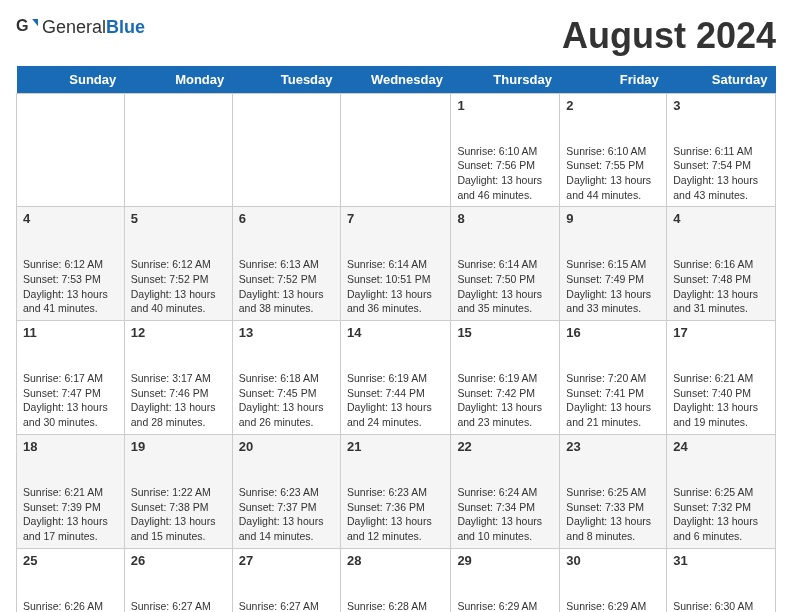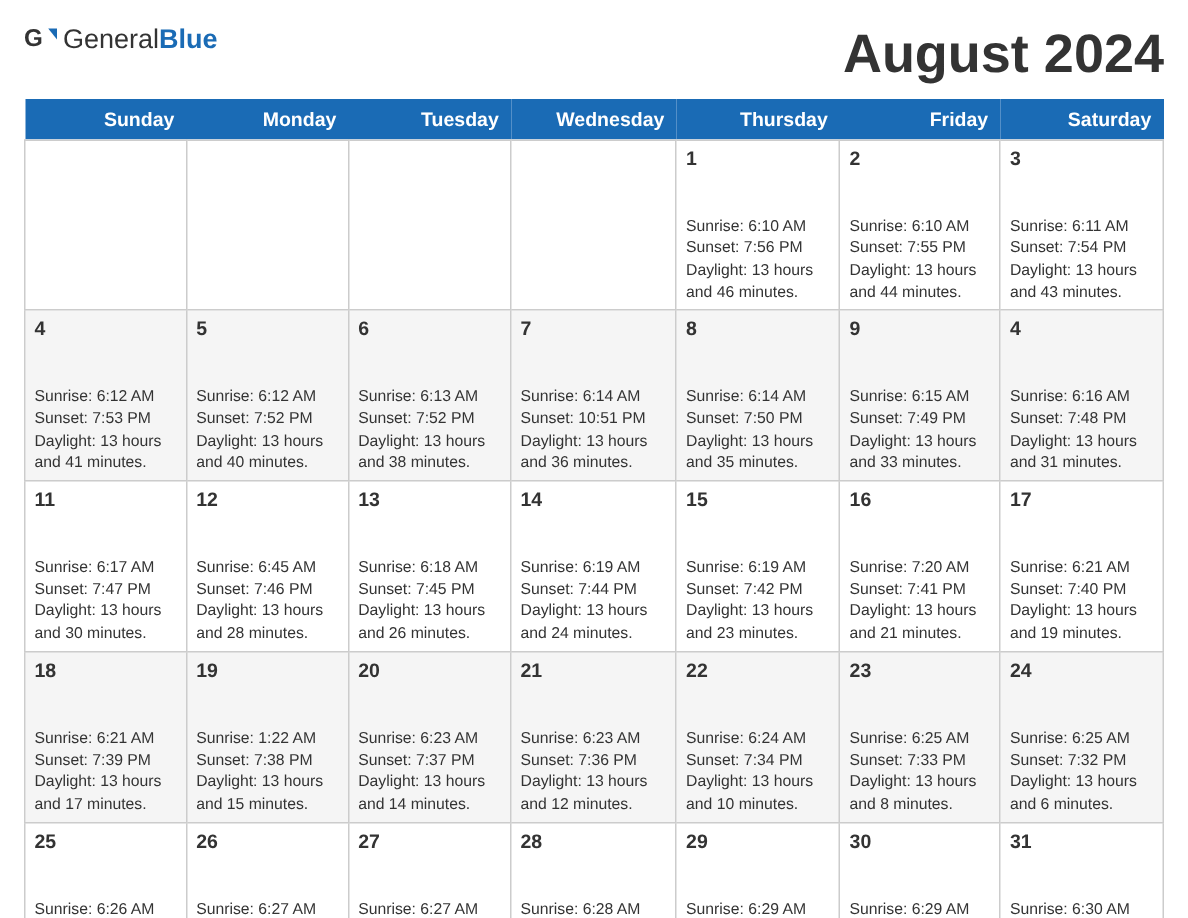--- a/index.html
+++ b/index.html
@@ -200,21 +200,21 @@
       </tr>
       <tr>
         <td>
           <div class="date-num">11</div>
           <div class="cell-info">Sunrise: 6:17 AM
 Sunset: 7:47 PM
 Daylight: 13 hours and 30 minutes.</div>
         </td>
         <td>
           <div class="date-num">12</div>
-          <div class="cell-info">Sunrise: 6:45 AM
+          <div class="cell-info">Sunrise: 3:17 AM
 Sunset: 7:46 PM
 Daylight: 13 hours and 28 minutes.</div>
         </td>
         <td>
           <div class="date-num">13</div>
           <div class="cell-info">Sunrise: 6:18 AM
 Sunset: 7:45 PM
 Daylight: 13 hours and 26 minutes.</div>
         </td>
         <td>

